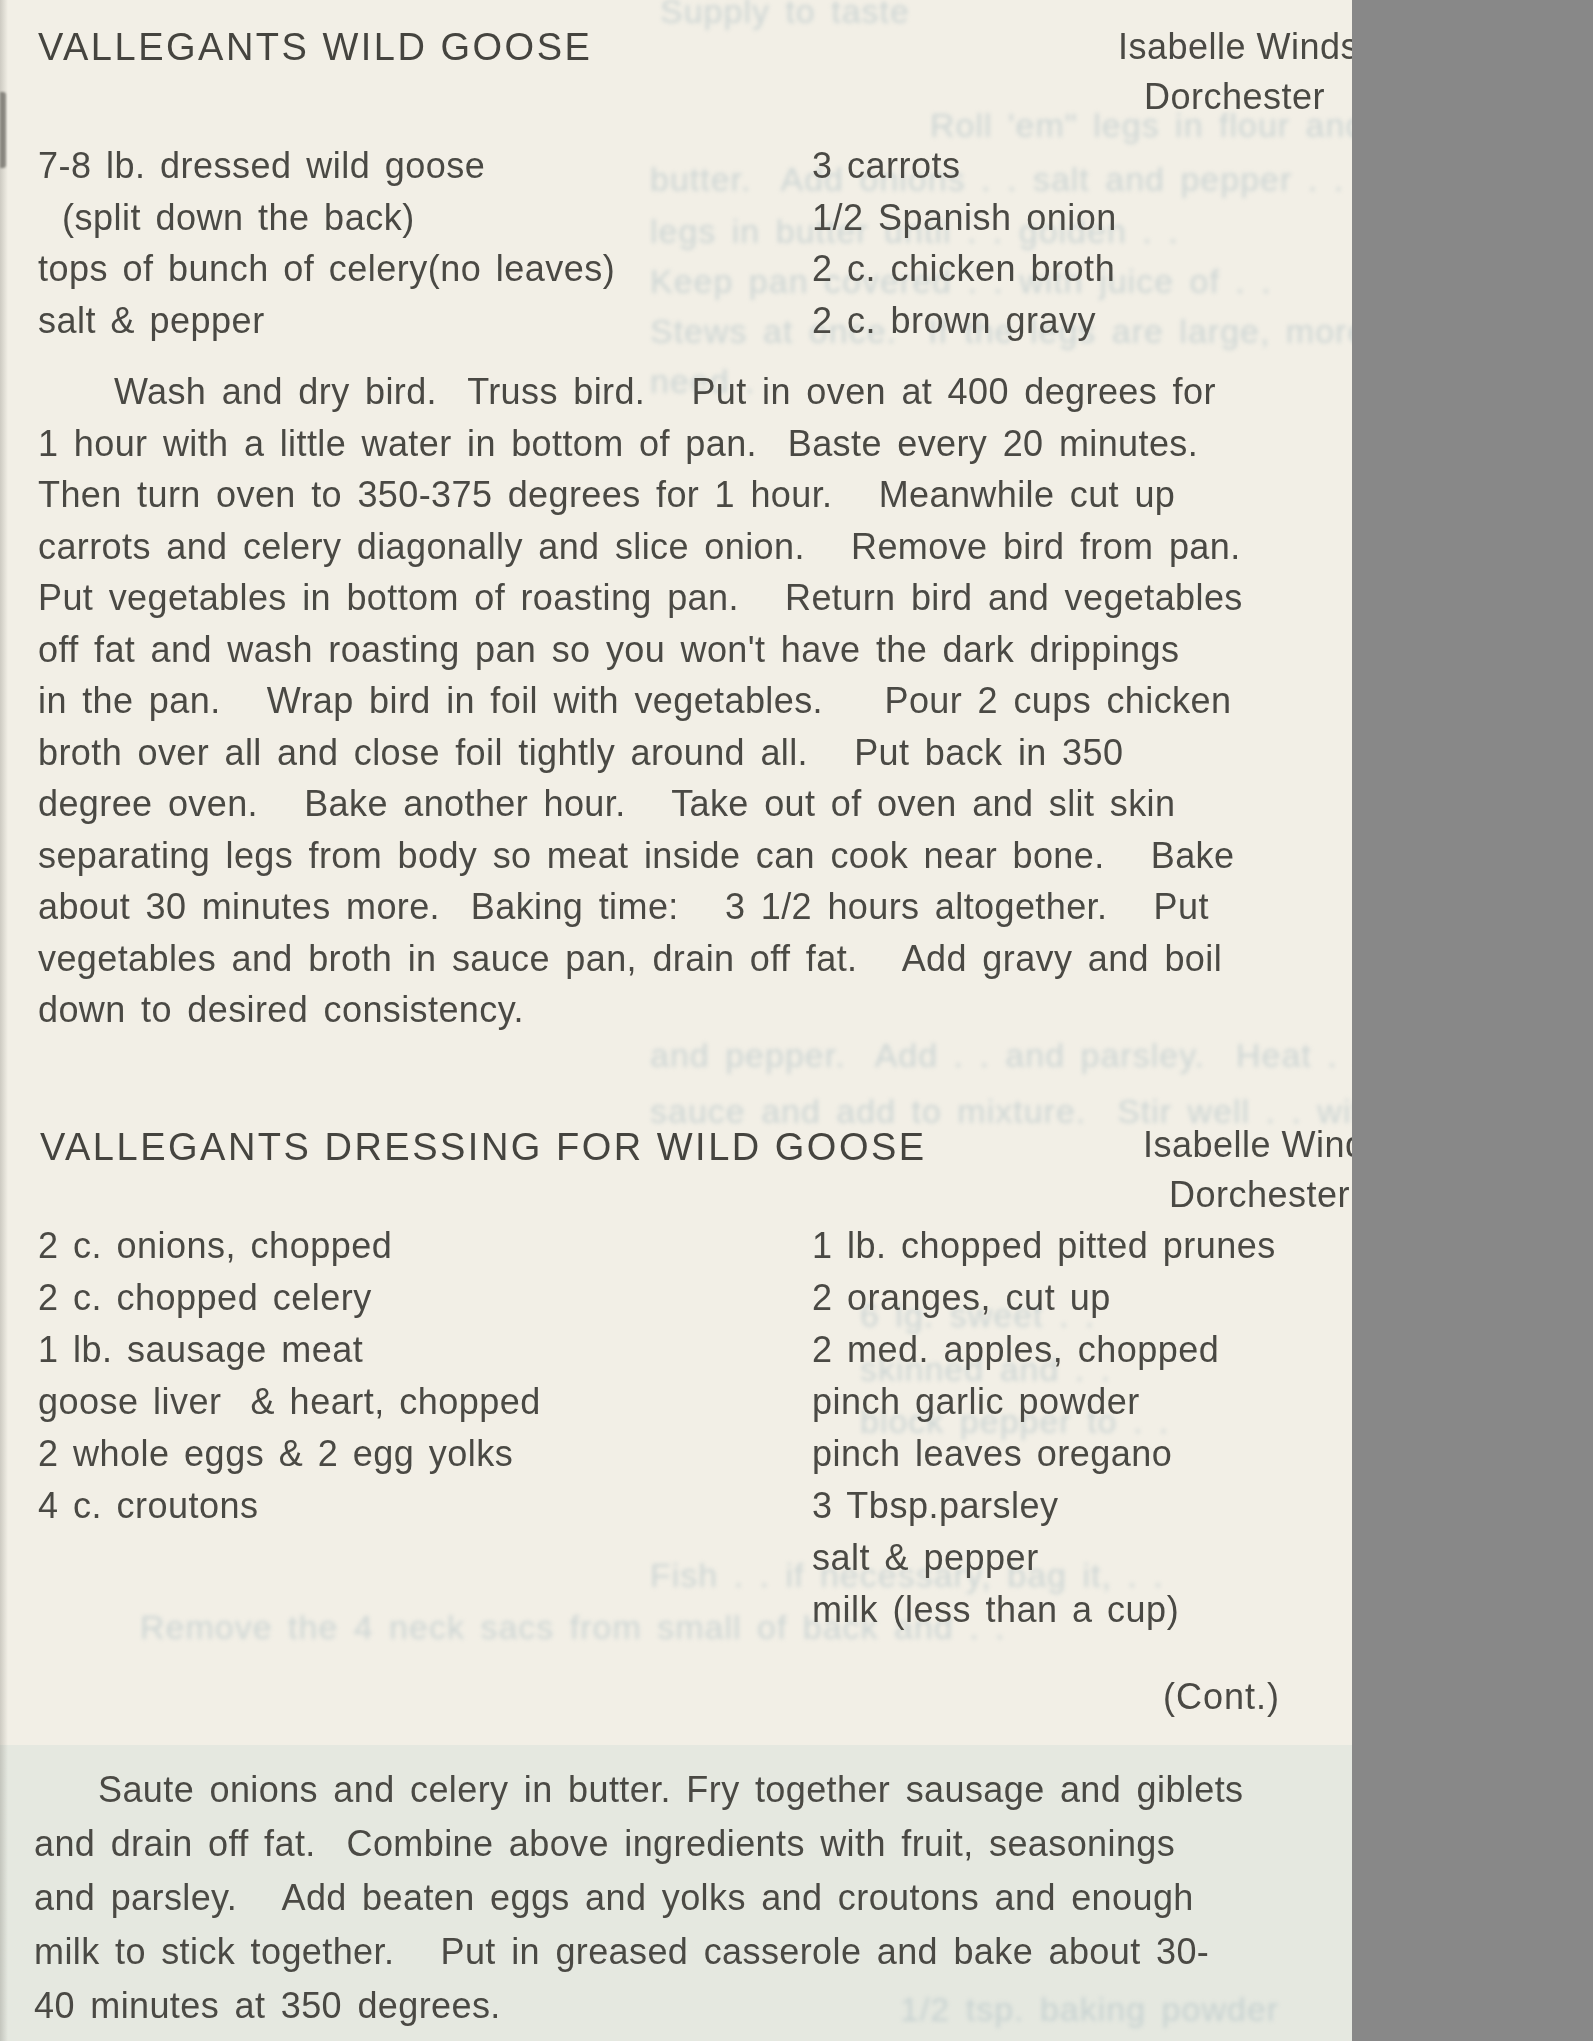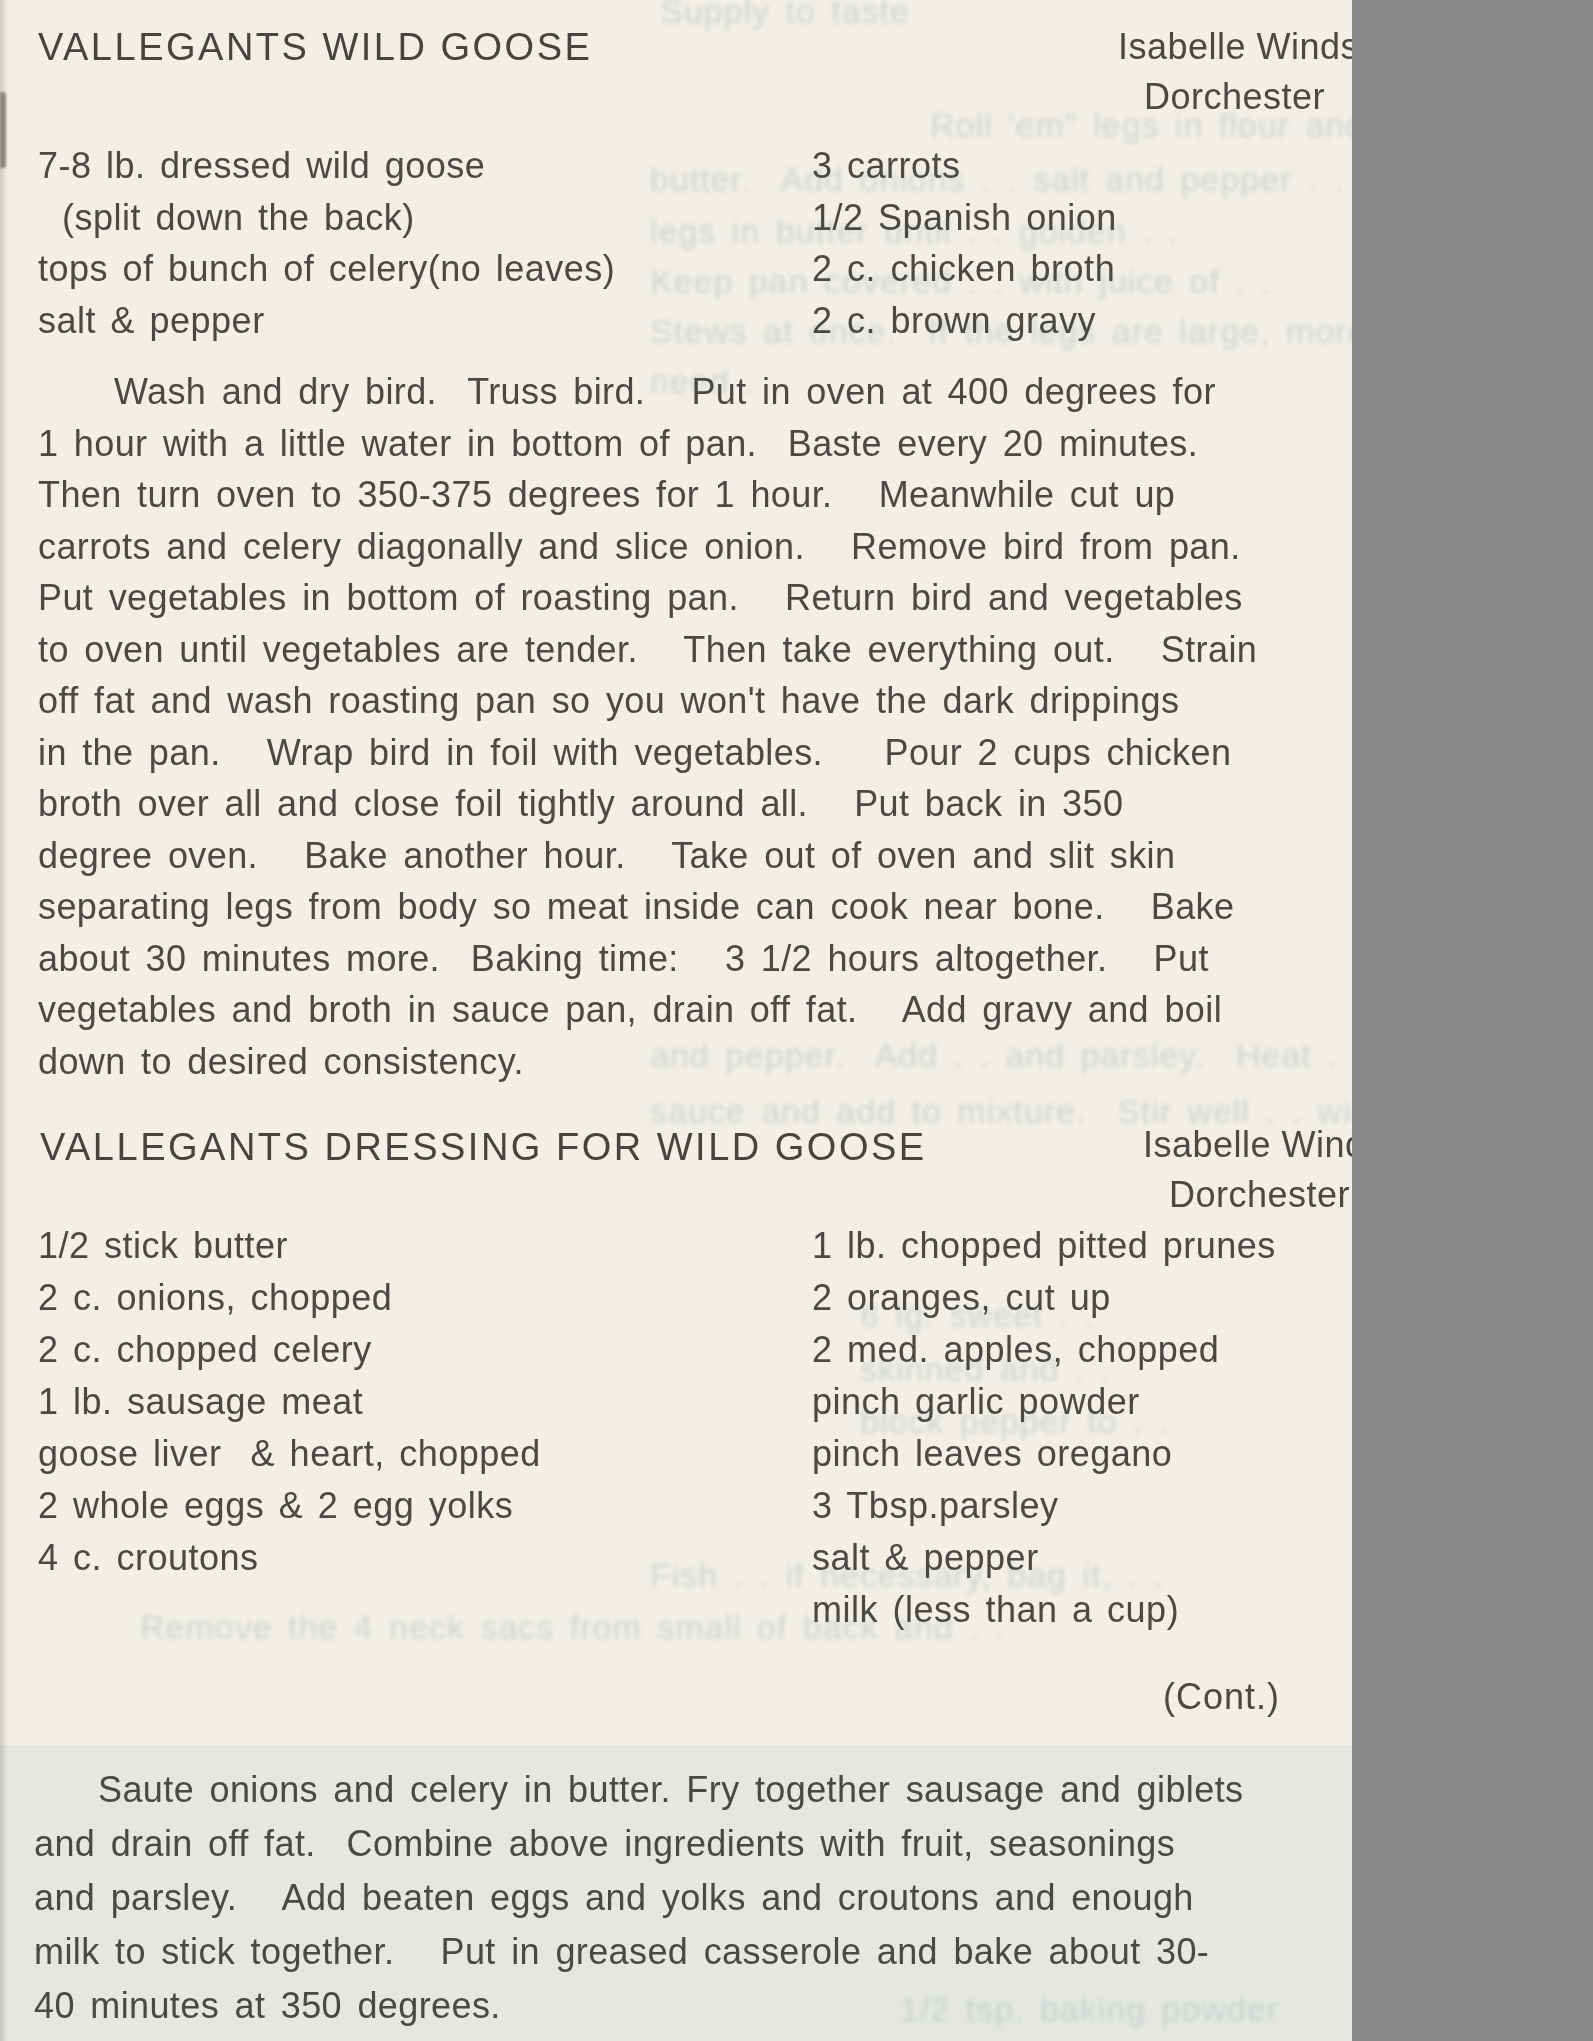--- a/index.html
+++ b/index.html
@@ -152,41 +152,39 @@
           <div class="line">2 c. brown gravy</div>
         </div>
     </div>
 
     <div class="para para-1">
         <div class="line">Wash and dry bird.  Truss bird.   Put in oven at 400 degrees for</div>
         <div class="line">1 hour with a little water in bottom of pan.  Baste every 20 minutes.</div>
         <div class="line">Then turn oven to 350-375 degrees for 1 hour.   Meanwhile cut up</div>
         <div class="line">carrots and celery diagonally and slice onion.   Remove bird from pan.</div>
         <div class="line">Put vegetables in bottom of roasting pan.   Return bird and vegetables</div>
-        <div class="line">to oven until vegetables are tender.   Then take everything out.   Strain</div>
         <div class="line">off fat and wash roasting pan so you won't have the dark drippings</div>
         <div class="line">in the pan.   Wrap bird in foil with vegetables.    Pour 2 cups chicken</div>
         <div class="line">broth over all and close foil tightly around all.   Put back in 350</div>
         <div class="line">degree oven.   Bake another hour.   Take out of oven and slit skin</div>
         <div class="line">separating legs from body so meat inside can cook near bone.   Bake</div>
         <div class="line">about 30 minutes more.  Baking time:   3 1/2 hours altogether.   Put</div>
         <div class="line">vegetables and broth in sauce pan, drain off fat.   Add gravy and boil</div>
         <div class="line">down to desired consistency.</div>
       </div>
 
     <div class="recipe-title title-2" style="color: rgb(69, 68, 63);">VALLEGANTS DRESSING FOR WILD GOOSE</div>
 
     <div class="author author-2">
       <div class="line">Isabelle Windsor</div>
       <div class="line">Dorchester</div>
     </div>
 
     <div class="ing-block ing-2">
       <div class="ing-col-left">
-          <div class="line">1/2 stick butter</div>
           <div class="line">2 c. onions, chopped</div>
           <div class="line">2 c. chopped celery</div>
           <div class="line">1 lb. sausage meat</div>
           <div class="line">goose liver  &amp; heart, chopped</div>
           <div class="line">2 whole eggs &amp; 2 egg yolks</div>
           <div class="line">4 c. croutons</div>
         </div>
       <div class="ing-col-right">
           <div class="line">1 lb. chopped pitted prunes</div>
           <div class="line">2 oranges, cut up</div>

